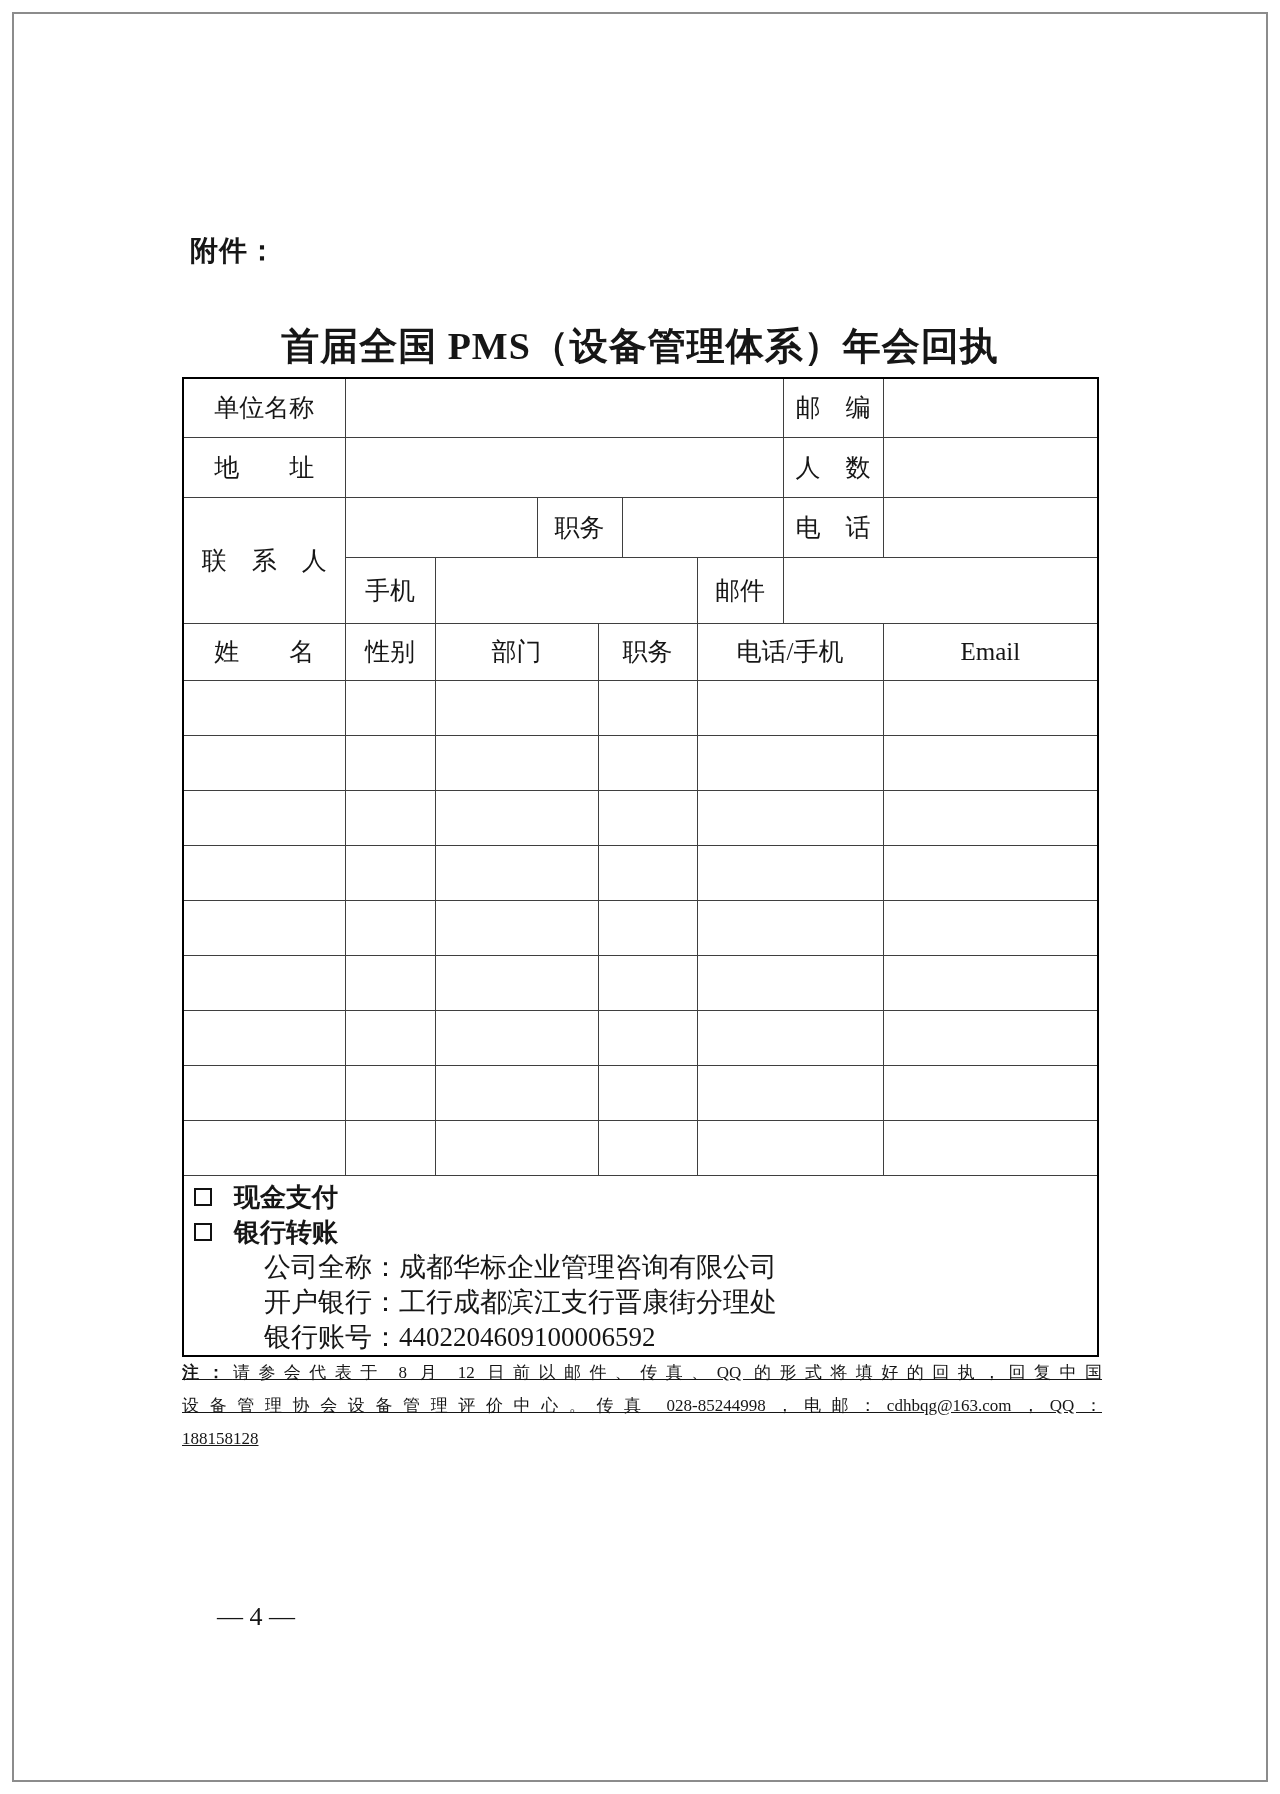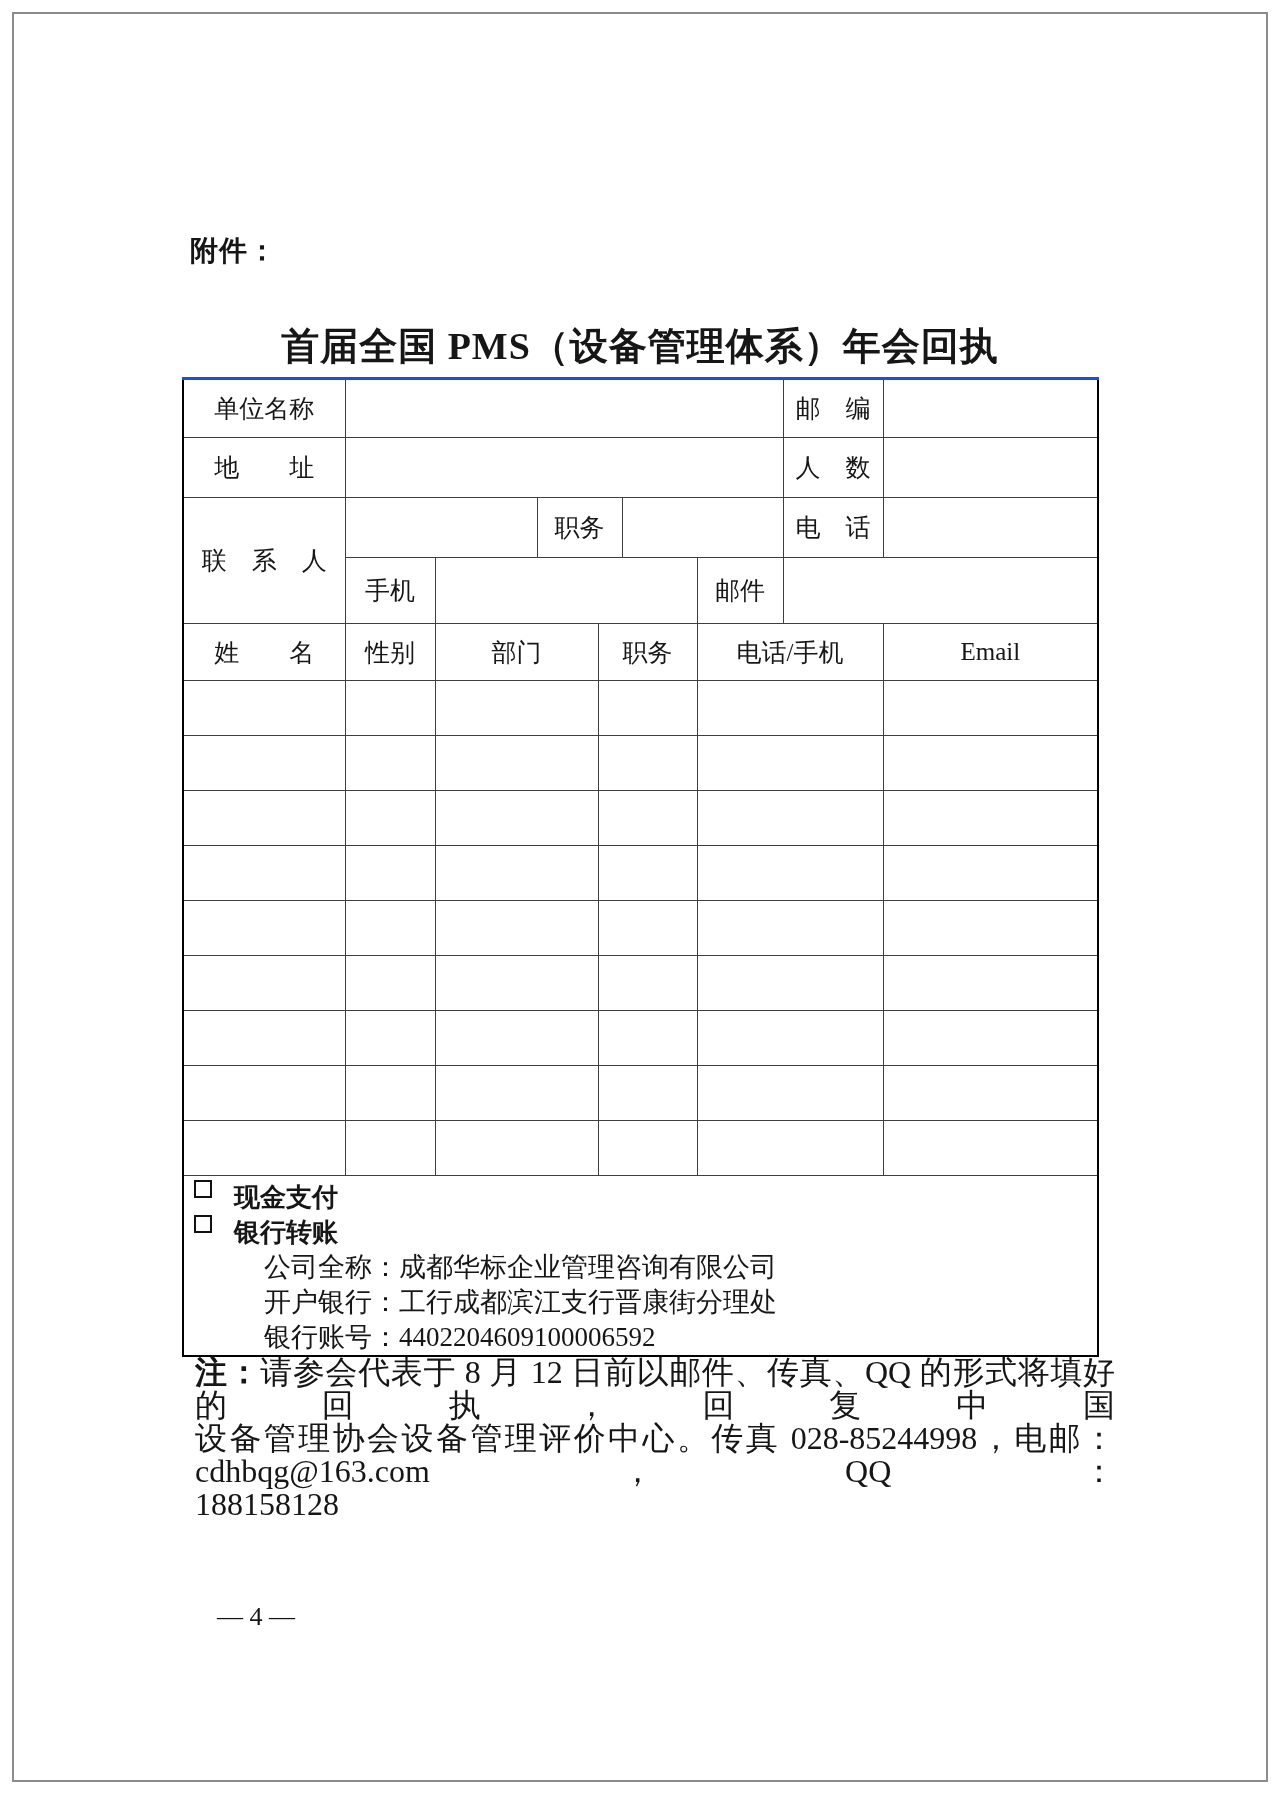--- a/index.html
+++ b/index.html
@@ -29,40 +29,40 @@
     border-collapse: collapse; table-layout: fixed;
     width: 917px;
   }
   table.reply-form td {
     border: 1px solid #3f3f3f;
     text-align: center; vertical-align: middle;
     font-size: 25px;
     overflow: hidden;
   }
   table.reply-form { border: 2px solid #000; }
-  table.reply-form tr.r-top td { border-top: 3px solid #1d4ed8; }
+  table.reply-form tr.r-top td { border-top: 1px solid #1d4ed8; }
   td.email-hdr { font-size: 26px; }
   td.pay-cell { text-align: left; vertical-align: top; padding-top: 4px; }
   .pay-line {
-    display: flex; gap: 22px;
+    display: flex; align-items: center; gap: 22px;
     padding-left: 10px; height: 35px;
     font-family: "Liberation Sans", "DejaVu Sans", sans-serif;
     font-weight: 700; font-size: 26px;
   }
   .checkbox {
     display: inline-block; width: 18px; height: 18px;
     border: 2px solid #111; background: #fff; flex: 0 0 auto;
   }
   .company-line {
     padding-left: 80px; height: 35px; line-height: 35px;
     font-size: 27px; text-align: left;
   }
   .note-block {
-    position: absolute; left: 195px; top: 1356px; width: 920px;
-    font-size: 32px; line-height: 33px;
+    position: absolute; left: 182px; top: 1356px; width: 920px;
+    font-size: 17px; line-height: 33px; text-decoration: underline;
   }
   .note-line-j { text-align: justify; text-align-last: justify; }
   .note-prefix { font-weight: 700; }
   .page-number {
     position: absolute; left: 190px; top: 1602px; width: 132px;
     text-align: center; font-size: 26px;
   }
 </style>
 </head>
 <body>

